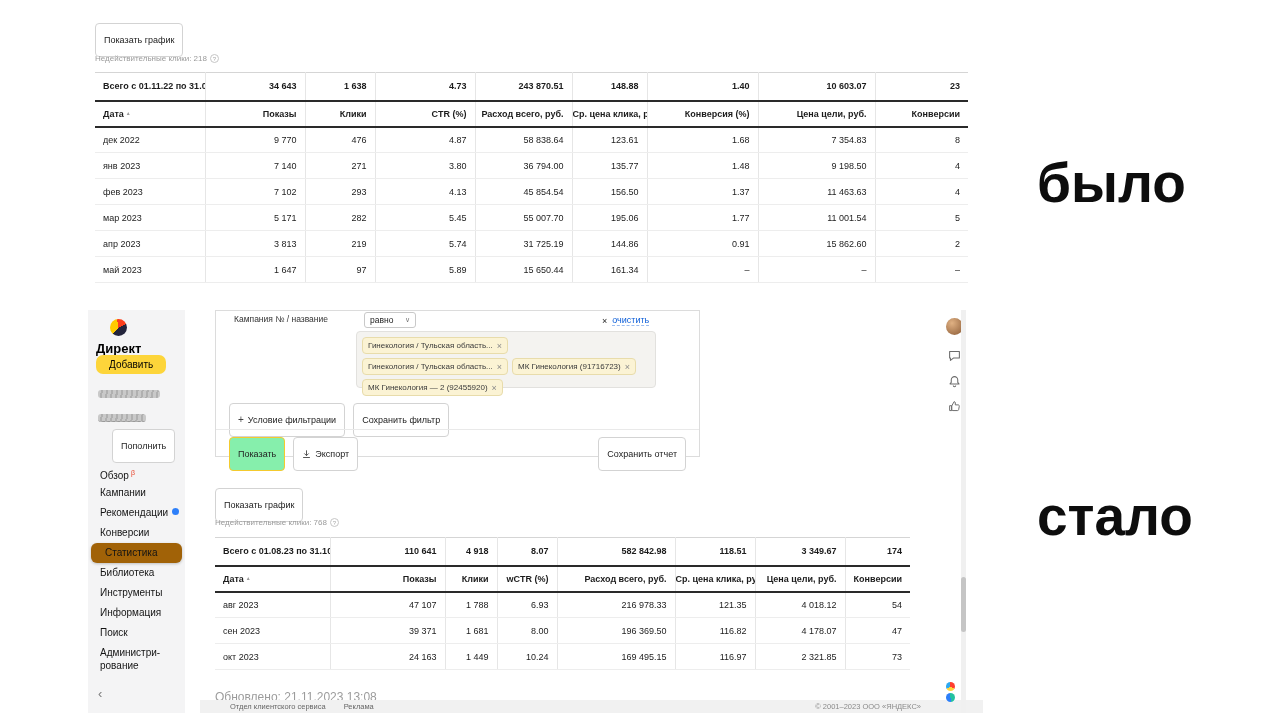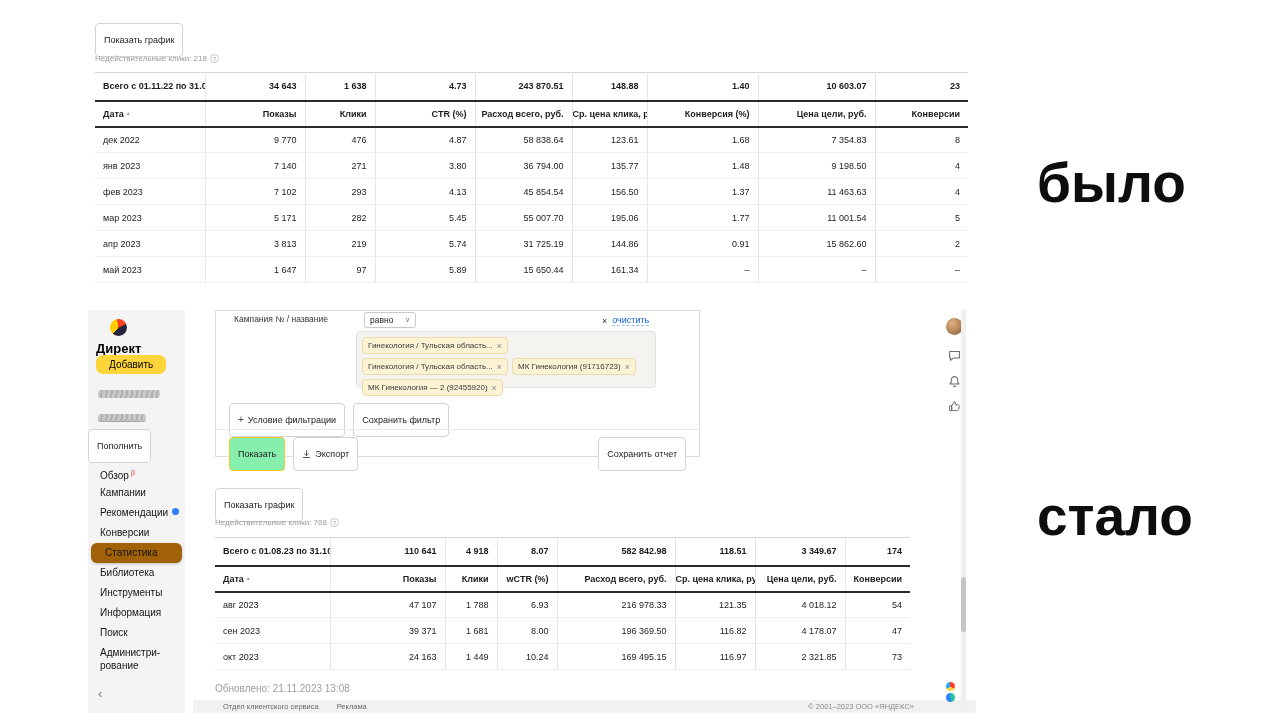--- a/index.html
+++ b/index.html
@@ -36,21 +36,21 @@
   .sidebar { left:88px; top:310px; width:97px; height:403px; background:#f4f4f5; }
   .logo-row { position:absolute; top:9px; left:8px; display:flex; align-items:center; gap:5px;flex-direction:column; }
   .logo-circle { width:17px; height:17px; border-radius:50%;
     background:conic-gradient(from 220deg,#ffcc00 0 130deg,#fc3f1d 130deg 205deg,#23243c 205deg 360deg); }
   .logo-text { font-size:13px; font-weight:bold; color:#000; }
   .add-btn { position:absolute; top:45px; left:8px; }
   .redacted { position:absolute; height:8px; border-radius:3px;
     background:repeating-linear-gradient(100deg,#c9c9c9 0 3px,#b0b0b0 3px 5px); }
   .r1 { top:80px; left:10px; width:62px; }
   .r2 { top:104px; left:10px; width:48px; border-bottom:1px dashed #9a9a9a; }
-  .topup-btn { position:absolute; top:119px; left:0; }
+  .topup-btn { position:absolute; top:119px; left:24px; }
   .menu { position:absolute; top:153px; left:0; width:100%; }
   .mi { font-size:10px; color:#141414; height:20px; line-height:20px; padding-left:12px;
         cursor:pointer; white-space:nowrap; }
   .mi.active { background:#a16207; margin:0 3px; padding-left:14px; border-radius:6px;
                box-shadow:0 1px 3px rgba(0,0,0,.22); }
   .mi.two-line { height:32px; line-height:13px; padding-top:3px; white-space:normal; width:92px; }
   .beta { color:#e8442c; font-size:7px; margin-left:2px; vertical-align:super; }
   .dotb { display:inline-block; width:7px; height:7px; background:#2d7ff9; border-radius:50%;
           margin-left:4px; vertical-align:1px; }
   .collapse { position:absolute; top:376px; left:10px; font-size:13px; color:#7e7e7e; cursor:pointer; }
@@ -84,27 +84,27 @@
             background:radial-gradient(circle at 35% 30%, #e0b183, #8a5a35); }
   .rail-ic { position:absolute; left:948px; width:13px; height:13px; cursor:pointer; }
   .scroll-track { left:961px; top:310px; width:5px; height:403px; background:#f0f0f0; }
   .scroll-thumb { position:absolute; left:0; top:267px; width:5px; height:55px; background:#c5c5c5; border-radius:3px; }
   .widget1 { left:946px; top:682px; width:9px; height:9px; border-radius:50%;
              background:conic-gradient(#ff3d2e 0 33%,#ffd43b 33% 66%,#2da8f0 66% 100%); }
   .widget2 { left:946px; top:693px; width:9px; height:9px; border-radius:50%;
              background:conic-gradient(#24c1a0 0 50%,#2d7ff9 50% 100%); }
 
   
-  .footer { left:193px; top:700px; width:783px; height:13px; background:#f1f1f1; display:flex;
+  .footer { left:200px; top:700px; width:783px; height:13px; background:#f1f1f1; display:flex;
             align-items:center; font-size:7.5px; color:#666; }
   .footer .fl { margin-left:30px; cursor:pointer; }
   .footer .fl + .fl { margin-left:18px; }
   .footer .copy { margin-left:auto; margin-right:62px; color:#8a8a8a; }
 
-  .updated { color:#9c9c9c; font-size:10px; }
+  .updated { color:#9c9c9c; font-size:12px;margin-top:7px; }
 </style>
 </head>
 <body>
 
 <div class="canvas">
 
   <button class="btn abs" style="left:95px; top:23px;">Показать график</button>
 
   <div class="muted abs" style="left:95px; top:54px;">
     <span>Недействительные клики: 218</span>

